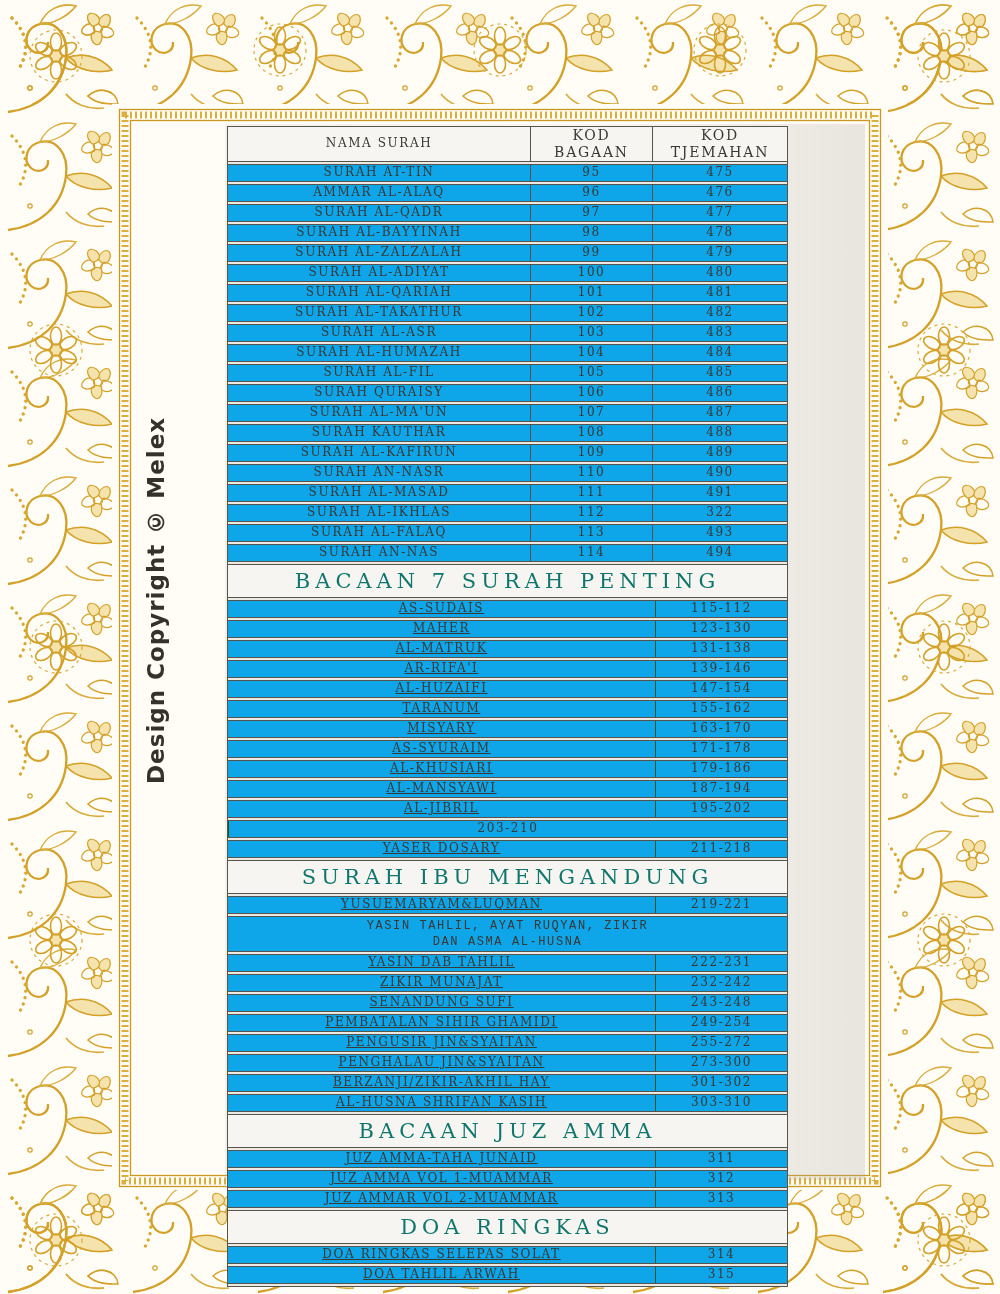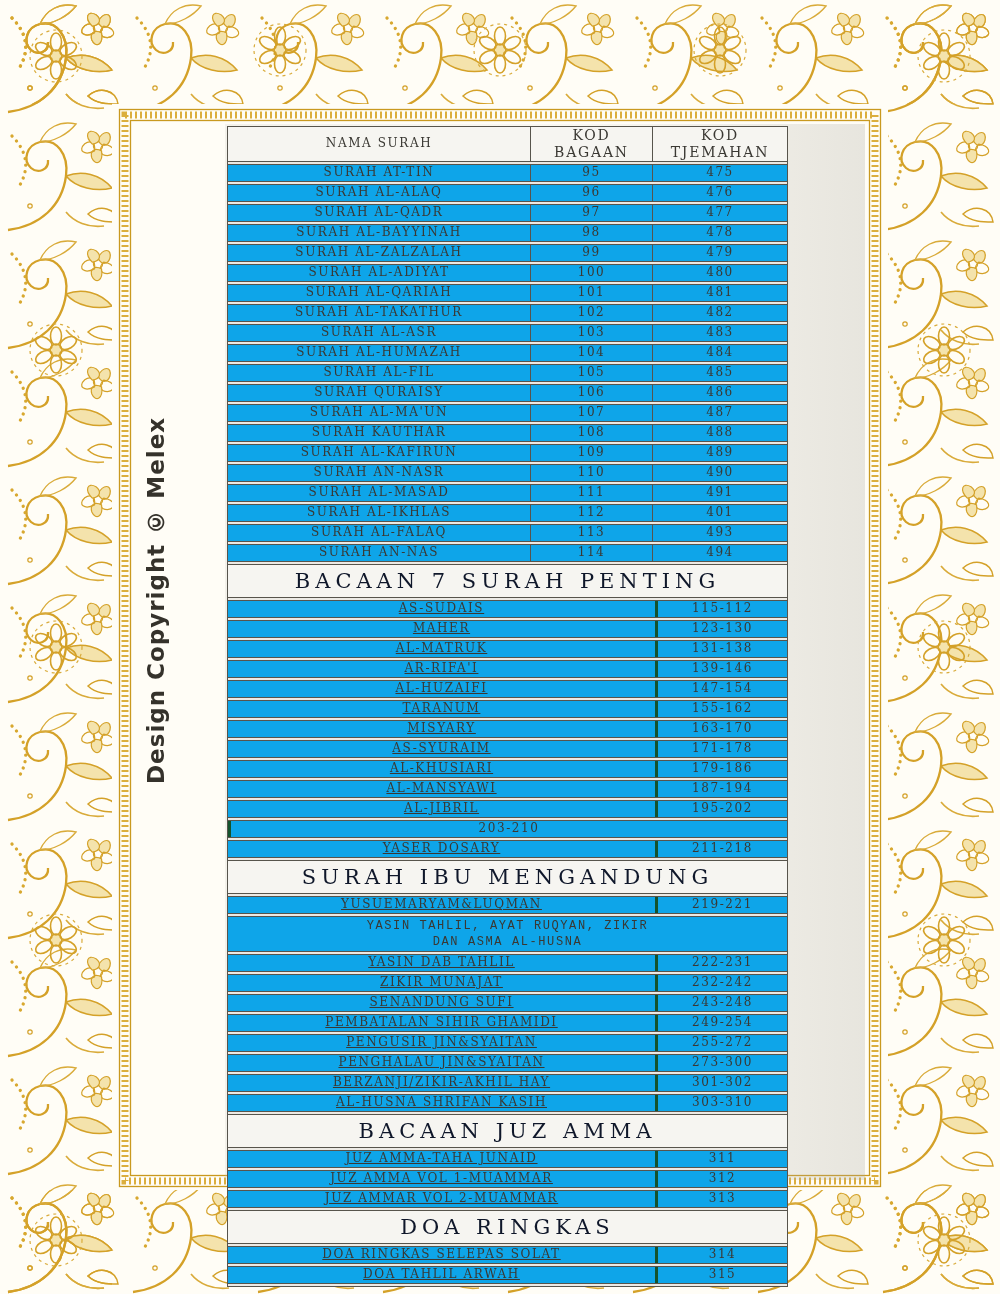--- a/index.html
+++ b/index.html
@@ -20,26 +20,26 @@
         border-top:1px solid #57544c;border-bottom:1px solid #57544c;box-sizing:content-box;}
   .trow.tall{height:34px;}
   .theader{display:flex;height:34px;margin-bottom:2px;background:#f6f5f1;
            border-bottom:1px solid #57544c;}
   .cell{display:flex;align-items:center;justify-content:center;text-align:center;
         font-size:12px;letter-spacing:1.6px;line-height:1.1;box-sizing:border-box;}
   .cell.nm3{width:302px;}
   .cell.c2{width:122px;border-left:1px solid #57544c;}
   .cell.c3{flex:1;border-left:1px solid #57544c;}
   .cell.nm2{width:427px;text-decoration:underline;}
-  .cell.code{flex:1;border-left:3px solid #14532d;}
+  .cell.code{flex:1;border-left:1px solid #14532d;}
   .hcell{flex-direction:column;justify-content:center;font-size:14px;letter-spacing:1.8px;}
   .hcell div{line-height:1.25;}
   .sheading{display:flex;align-items:center;justify-content:center;height:32px;margin-bottom:2px;
             background:#f6f5f1;border-top:1px solid #57544c;border-bottom:1px solid #57544c;
-            font-size:21px;letter-spacing:5px;color:#0f172a;}
+            font-size:21px;letter-spacing:5px;color:#0f766e;}
   .two-line{flex-direction:column;justify-content:center;width:100%;font-family:Liberation Mono, monospace;}
   .two-line div{line-height:1.35;}
 </style>
 </head>
 <body>
 
 <div class="canvas">
 
   <svg class="border-art" width="1000" height="1294" viewBox="0 0 1000 1294">
     <defs>
@@ -120,21 +120,21 @@
           <div>TJEMAHAN</div>
         </div>
       </div>
       <div id="rows">
           <div class="trow">
             <div class="cell nm3">SURAH AT-TIN</div>
             <div class="cell c2">95</div>
             <div class="cell c3">475</div>
           </div>
           <div class="trow">
-            <div class="cell nm3">SURAH AL-ALAQ</div>
+            <div class="cell nm3">AMMAR AL-ALAQ</div>
             <div class="cell c2">96</div>
             <div class="cell c3">476</div>
           </div>
           <div class="trow">
             <div class="cell nm3">SURAH AL-QADR</div>
             <div class="cell c2">97</div>
             <div class="cell c3">477</div>
           </div>
           <div class="trow">
             <div class="cell nm3">SURAH AL-BAYYINAH</div>
@@ -202,21 +202,21 @@
             <div class="cell c3">490</div>
           </div>
           <div class="trow">
             <div class="cell nm3">SURAH AL-MASAD</div>
             <div class="cell c2">111</div>
             <div class="cell c3">491</div>
           </div>
           <div class="trow">
             <div class="cell nm3">SURAH AL-IKHLAS</div>
             <div class="cell c2">112</div>
-            <div class="cell c3">401</div>
+            <div class="cell c3">322</div>
           </div>
           <div class="trow">
             <div class="cell nm3">SURAH AL-FALAQ</div>
             <div class="cell c2">113</div>
             <div class="cell c3">493</div>
           </div>
           <div class="trow">
             <div class="cell nm3">SURAH AN-NAS</div>
             <div class="cell c2">114</div>
             <div class="cell c3">494</div>

